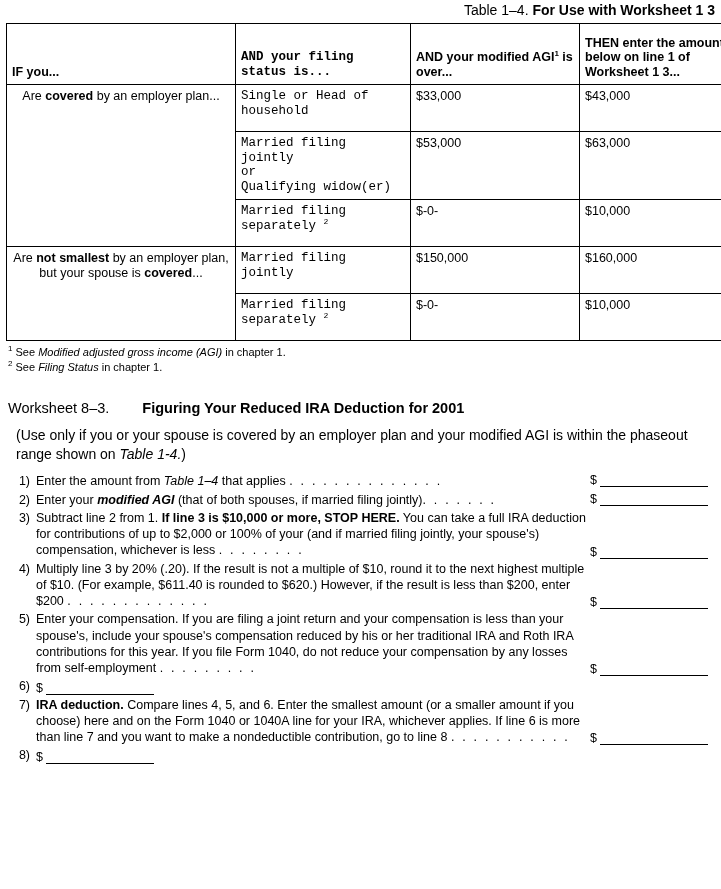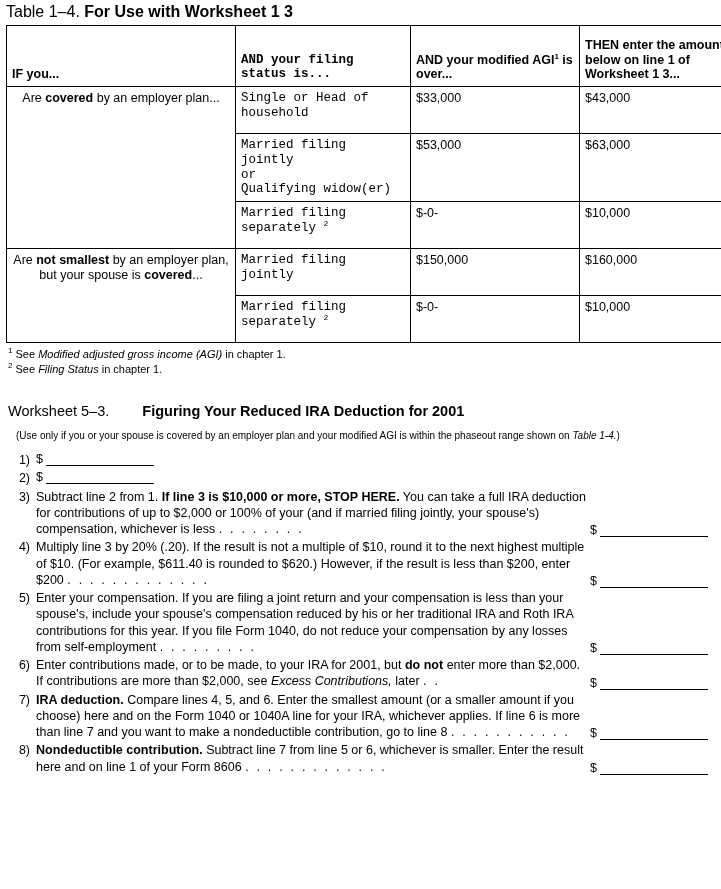--- a/index.html
+++ b/index.html
@@ -17,23 +17,24 @@
     overflow: hidden;
   }
   .page {
     padding: 0 6px;
     box-sizing: border-box;
     width: 721px;
   }
 
   
   .table-caption {
-    font-size: 16px;
+    font-size: 14px;
     margin: 2px 0 4px 0;
     line-height: 1.2;
+    text-align: right;
   }
   .table-caption .cap-num {
     font-weight: normal;
   }
   .table-caption .cap-title {
     font-weight: bold;
   }
 
   
   table.t14 {
@@ -86,21 +87,21 @@
   
   .ws-title {
     margin: 26px 0 10px 2px;
     font-size: 14.5px;
   }
   .ws-title .ws-num { font-weight: normal; }
   .ws-title .ws-name { font-weight: bold; margin-left: 29px; }
 
   .ws-intro {
     margin: 0 0 6px 10px;
-    font-size: 10px;
+    font-size: 14px;
     line-height: 1.32;
     width: 690px;
   }
   .ws-intro em { font-style: italic; }
   .ws-note-lead { font-weight: bold; font-style: italic; }
 
   .ws-body {
     margin-top: 10px;
     width: 709px;
   }
@@ -206,37 +207,39 @@
       </tr>
     </tbody>
   </table>
 
   <div class="footnotes">
     <div class="fn"><sup>1</sup> See <em>Modified adjusted gross income (AGI)</em> in chapter 1.</div>
     <div class="fn"><sup>2</sup> See <em>Filing Status</em> in chapter 1.</div>
   </div>
 
   <div class="ws-title">
-    <span class="ws-num">Worksheet 5–3.</span>
+    <span class="ws-num">Worksheet 8–3.</span>
     <span class="ws-name">Figuring Your Reduced IRA Deduction for 2001</span>
   </div>
 
   <div class="ws-intro">
     <span>(Use only if you or your spouse is covered by an employer plan and your modified AGI is within the phaseout range shown on <em>Table 1-4.</em>)</span>
   </div>
 
   <div class="ws-body">
 
     <div class="ws-row">
       <div class="ws-numcell">1)</div>
+      <div class="ws-textcell">Enter the amount from <em>Table 1–4</em> that applies <span class="dots">. . . . . . . . . . . . . .</span></div>
       <div class="ws-amt"><span class="dollar">$</span><span class="rule"></span></div>
     </div>
 
     <div class="ws-row">
       <div class="ws-numcell">2)</div>
+      <div class="ws-textcell">Enter your <b><em>modified AGI</em></b> (that of both spouses, if married filing jointly)<span class="dots">. . . . . . .</span></div>
       <div class="ws-amt"><span class="dollar">$</span><span class="rule"></span></div>
     </div>
 
 
     <div class="ws-row">
       <div class="ws-numcell">3)</div>
       <div class="ws-textcell">Subtract line 2 from 1. <b>If line 3 is $10,000 or more, STOP HERE.</b> You can take a full IRA deduction for contributions of up to $2,000 or 100% of your (and if married filing jointly, your spouse's) compensation, whichever is less <span class="dots">. . . . . . . .</span></div>
       <div class="ws-amt bottom-align"><span class="dollar">$</span><span class="rule"></span></div>
     </div>
 
@@ -247,30 +250,28 @@
     </div>
 
     <div class="ws-row">
       <div class="ws-numcell">5)</div>
       <div class="ws-textcell">Enter your compensation. If you are filing a joint return and your compensation is less than your spouse's, include your spouse's compensation reduced by his or her traditional IRA and Roth IRA contributions for this year. If you file Form 1040, do not reduce your compensation by any losses from self-employment <span class="dots">. . . . . . . . .</span></div>
       <div class="ws-amt bottom-align"><span class="dollar">$</span><span class="rule"></span></div>
     </div>
 
     <div class="ws-row">
       <div class="ws-numcell">6)</div>
-      <div class="ws-textcell">Enter contributions made, or to be made, to your IRA for 2001, but <b>do not</b> enter more than $2,000. If contributions are more than $2,000, see <em>Excess Contributions,</em> later <span class="dots">. .</span></div>
       <div class="ws-amt bottom-align"><span class="dollar">$</span><span class="rule"></span></div>
     </div>
 
     <div class="ws-row">
       <div class="ws-numcell">7)</div>
       <div class="ws-textcell"><b>IRA deduction.</b> Compare lines 4, 5, and 6. Enter the smallest amount (or a smaller amount if you choose) here and on the Form 1040 or 1040A line for your IRA, whichever applies. If line 6 is more than line 7 and you want to make a nondeductible contribution, go to line 8 <span class="dots">. . . . . . . . . . .</span></div>
       <div class="ws-amt bottom-align"><span class="dollar">$</span><span class="rule"></span></div>
     </div>
 
     <div class="ws-row">
       <div class="ws-numcell">8)</div>
-      <div class="ws-textcell"><b>Nondeductible contribution.</b> Subtract line 7 from line 5 or 6, whichever is smaller. Enter the result here and on line 1 of your Form 8606 <span class="dots">. . . . . . . . . . . . .</span></div>
       <div class="ws-amt bottom-align"><span class="dollar">$</span><span class="rule"></span></div>
     </div>
 
   </div>
 </div>
 
 </body></html>

